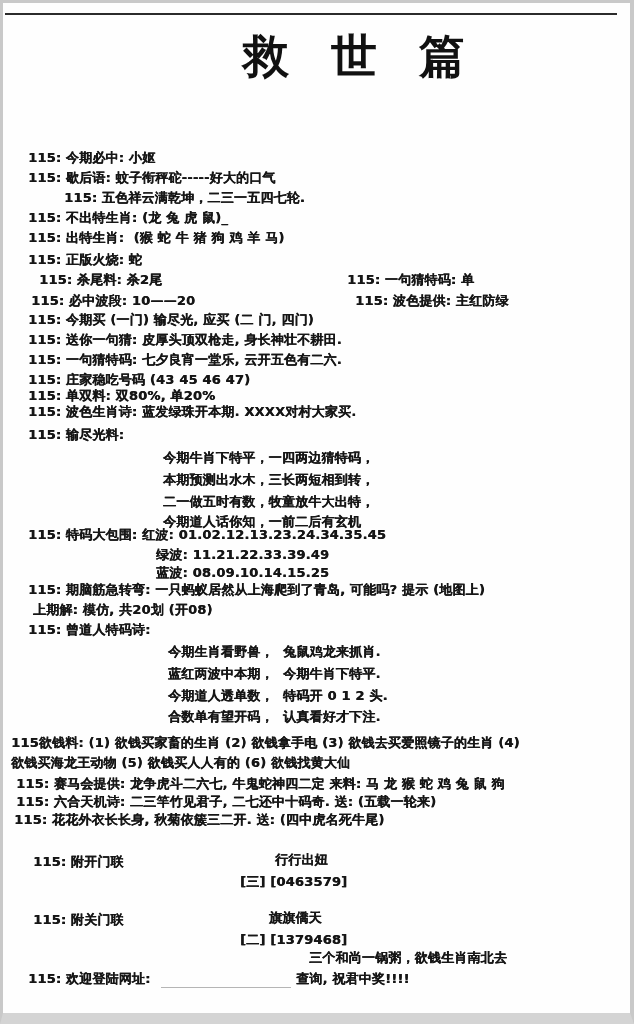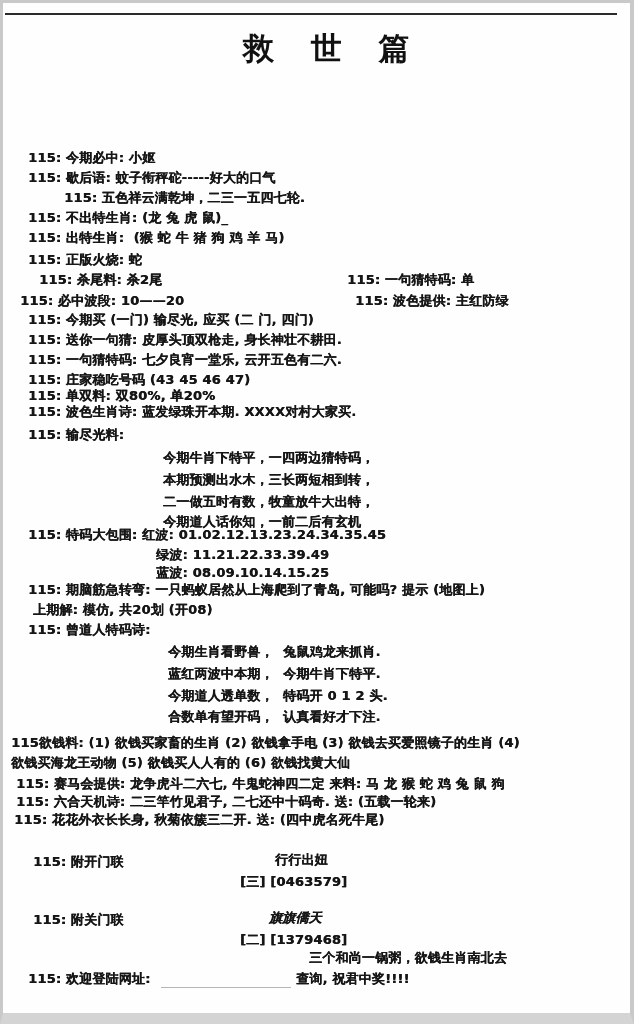--- a/index.html
+++ b/index.html
@@ -13,21 +13,21 @@
     border-right:4px solid #c9c9c9;
     border-bottom:11px solid #d4d4d4;
     overflow:hidden;
     font-family:"DejaVu Sans",sans-serif;
     color:#161616;
   }
   .title{
     position:absolute;
     font-family:"DejaVu Serif",serif;
     font-weight:bold;
-    font-size:31px;
+    font-size:46px;
     line-height:1;
     letter-spacing:13px;
     white-space:pre;
     color:#111;
   }
   .ln{
     position:absolute;
     font-size:13px;
     line-height:1.08;
     font-weight:700;
@@ -44,21 +44,21 @@
   <div class="title" style="left: 240px; top: 30px;">救 世 篇</div>
 
 <div class="ln" style="left: 25px; top: 148px;">115: 今期必中: 小妪</div>
     <div class="ln" style="left: 25px; top: 168px;">115: 歇后语: 蚊子衔秤砣-----好大的口气</div>
     <div class="ln" style="left: 25px; top: 188px; margin-left: 36px;">115: 五色祥云满乾坤，二三一五四七轮.</div>
     <div class="ln" style="left: 25px; top: 208px;">115: 不出特生肖: (龙 兔 虎 鼠)_</div>
     <div class="ln" style="left: 25px; top: 228px;">115: 出特生肖:  (猴 蛇 牛 猪 狗 鸡 羊 马)</div>
     <div class="ln" style="left: 25px; top: 250px;">115: 正版火烧: 蛇</div>
     <div class="ln" style="left: 36px; top: 270px;">115: 杀尾料: 杀2尾</div>
     <div class="ln" style="left: 344px; top: 270px;">115: 一句猜特码: 单</div>
-    <div class="ln" style="left: 17px; top: 291px; text-align: right;">115: 必中波段: 10——20</div>
+    <div class="ln" style="left: 28px; top: 291px; text-align: right;">115: 必中波段: 10——20</div>
     <div class="ln" style="left: 352px; top: 291px;">115: 波色提供: 主红防绿</div>
     <div class="ln" style="left: 25px; top: 310px;">115: 今期买 (一门) 输尽光, 应买 (二 门, 四门)</div>
     <div class="ln" style="left: 25px; top: 330px;">115: 送你一句猜: 皮厚头顶双枪走, 身长神壮不耕田.</div>
     <div class="ln" style="left: 25px; top: 350px;">115: 一句猜特码: 七夕良宵一堂乐, 云开五色有二六.</div>
     <div class="ln" style="left: 25px; top: 370px;">115: 庄家稳吃号码 (43 45 46 47)</div>
     <div class="ln" style="left: 25px; top: 386px;">115: 单双料: 双80%, 单20%</div>
     <div class="ln" style="left: 25px; top: 402px;">115: 波色生肖诗: 蓝发绿珠开本期. XXXX对村大家买.</div>
     <div class="ln" style="left: 25px; top: 425px;">115: 输尽光料:</div>
     <div class="ln" style="left: 160px; top: 448px;">今期牛肖下特平，一四两边猜特码，</div>
     <div class="ln" style="left: 160px; top: 470px;">本期预测出水木，三长两短相到转，</div>
@@ -76,20 +76,20 @@
     <div class="ln" style="left: 165px; top: 707px;">合数单有望开码，  认真看好才下注.</div>
     <div class="ln" style="left: 8px; top: 733px;">115欲钱料: (1) 欲钱买家畜的生肖 (2) 欲钱拿手电 (3) 欲钱去买爱照镜子的生肖 (4)</div>
     <div class="ln" style="left: 8px; top: 753px;">欲钱买海龙王动物 (5) 欲钱买人人有的 (6) 欲钱找黄大仙</div>
     <div class="ln" style="left: 13px; top: 774px;">115: 赛马会提供: 龙争虎斗二六七, 牛鬼蛇神四二定 来料: 马 龙 猴 蛇 鸡 兔 鼠 狗</div>
     <div class="ln" style="left: 13px; top: 792px;">115: 六合天机诗: 二三竿竹见君子, 二七还中十码奇. 送: (五载一轮来)</div>
     <div class="ln" style="left: 11px; top: 810px;">115: 花花外衣长长身, 秋菊依簇三二开. 送: (四中虎名死牛尾)</div>
     <div class="ln" style="left: 30px; top: 852px;">115: 附开门联</div>
     <div class="ln" style="left: 272px; top: 850px;">行行出妞</div>
     <div class="ln" style="left: 237px; top: 872px;">[三] [0463579]</div>
     <div class="ln" style="left: 30px; top: 910px;">115: 附关门联</div>
-    <div class="ln" style="left: 266px; top: 908px; font-style: italic;">旗旗僑天</div>
+    <div class="ln" style="left: 266px; top: 908px;">旗旗僑天</div>
     <div class="ln" style="left: 237px; top: 930px;">[二] [1379468]</div>
     <div class="ln" style="left: 306px; top: 948px;">三个和尚一锅粥，欲钱生肖南北去</div>
     <div class="ln" style="left: 25px; top: 969px;">115: 欢迎登陆网址:</div>
     <div class="ln" style="left: 293px; top: 969px;">查询, 祝君中奖!!!!</div>
     <div class="rule" style="left: 2px; top: 10px; width: 612px; height: 2px; background: rgb(43, 43, 43);"></div>
     <div class="rule" style="left: 158px; top: 984px; width: 130px; height: 1px; background: rgb(181, 181, 181);"></div>
   </div>
 
 </body></html>

